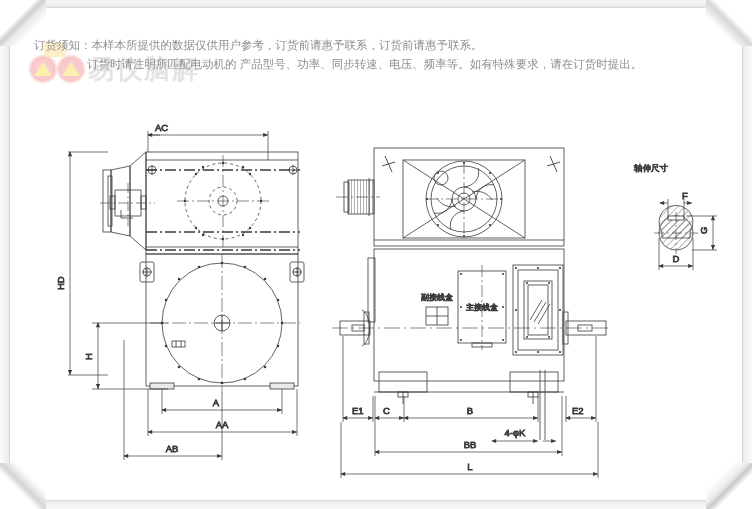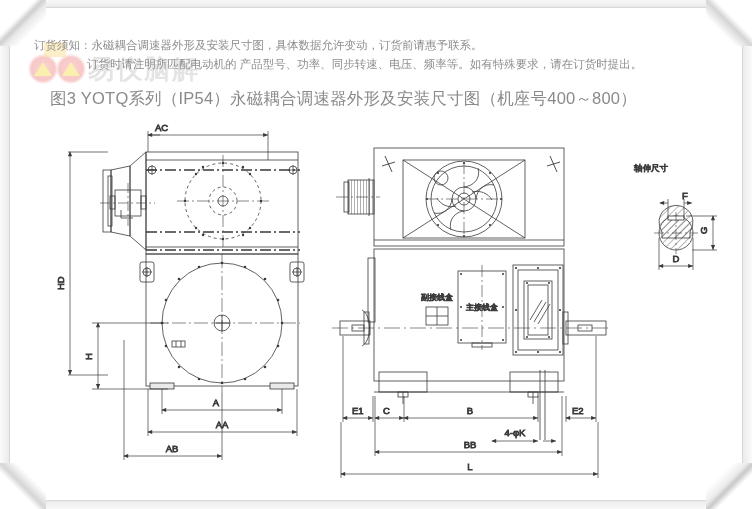--- a/index.html
+++ b/index.html
@@ -70,25 +70,24 @@
   <div class="wm">
     <div class="bulb b1"></div>
     <div class="bulb b2"></div>
     <div class="tri t1"></div>
     <div class="tri t2"></div>
     <div class="wtext">易仪脑解</div>
     <div class="hl"></div>
   </div>
 
   <div class="notice">
-    <div class="ln1">订货须知：永磁耦合调速器外形及安装尺寸图，具体数据允许变动，订货前请惠予联系。</div>
+    <div class="ln1">订货须知：本样本所提供的数据仅供用户参考，订货前请惠予联系，订货前请惠予联系。</div>
     <div class="ln2">订货时请注明所匹配电动机的 产品型号、功率、同步转速、电压、频率等。如有特殊要求，请在订货时提出。</div>
   </div>
 
-  <div class="title">图3 YOTQ系列（IP54）永磁耦合调速器外形及安装尺寸图（机座号400～800）</div>
 
   <div class="draw">
   <svg width="752" height="509" viewBox="0 0 752 509" xmlns="http://www.w3.org/2000/svg">
     <defs>
       <marker id="ar" markerWidth="8" markerHeight="8" refX="7" refY="3" orient="auto">
         <path d="M0,0 L7,3 L0,6 z" fill="#3a3a3a"></path>
       </marker>
       <marker id="arR" markerWidth="8" markerHeight="8" refX="1" refY="3" orient="auto">
         <path d="M7,0 L0,3 L7,6 z" fill="#3a3a3a"></path>
       </marker>

